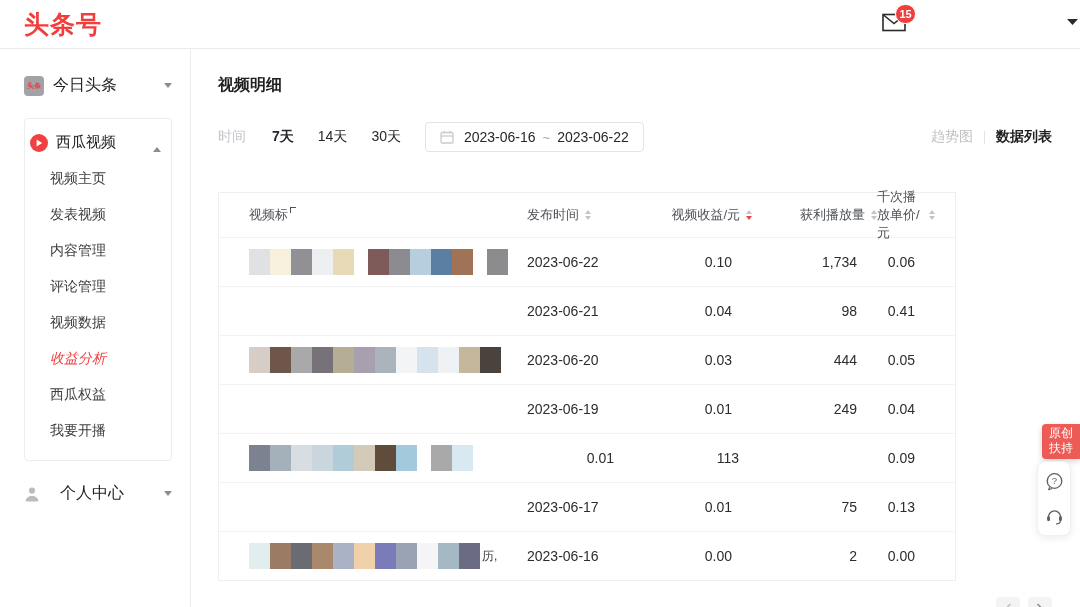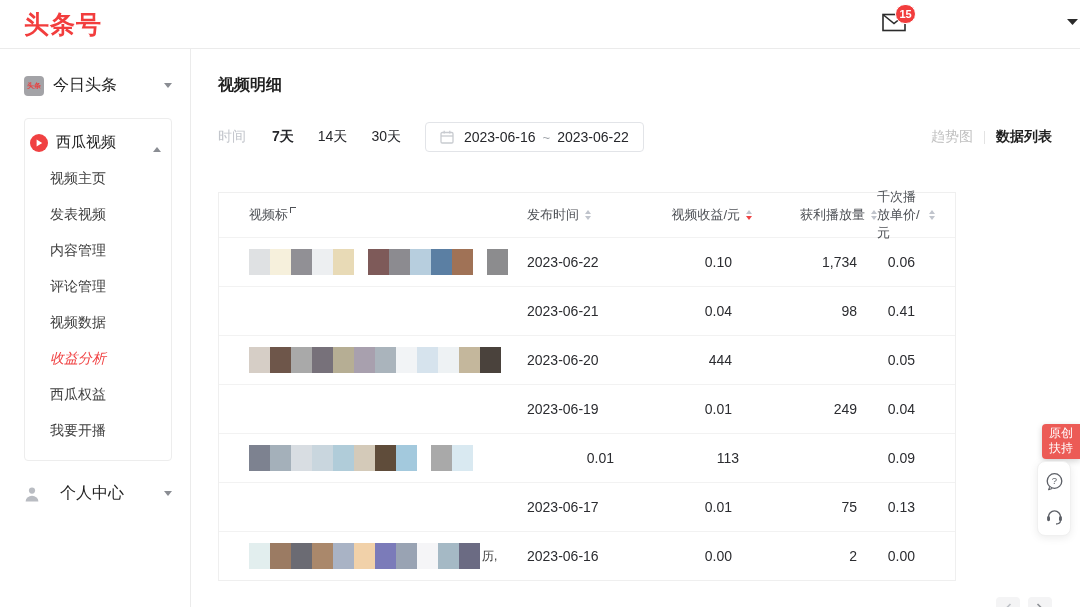--- a/index.html
+++ b/index.html
@@ -263,20 +263,21 @@
                   <span class="mblock" style="background: rgb(168, 160, 174);"></span>
                   <span class="mblock" style="background: rgb(170, 180, 188);"></span>
                   <span class="mblock" style="background: rgb(242, 244, 246);"></span>
                   <span class="mblock" style="background: rgb(214, 227, 237);"></span>
                   <span class="mblock" style="background: rgb(238, 242, 244);"></span>
                   <span class="mblock" style="background: rgb(196, 183, 156);"></span>
                   <span class="mblock" style="background: rgb(74, 66, 60);"></span>
                 </span>
               </div>
               <div class="cell c-date">2023-06-20</div>
+              <div class="cell c-rev">0.03</div>
               <div class="cell c-plays">444</div>
               <div class="cell c-cpm">0.05</div>
             </div>
             <div class="trow">
               <div class="cell c-title"></div>
               <div class="cell c-date">2023-06-19</div>
               <div class="cell c-rev">0.01</div>
               <div class="cell c-plays">249</div>
               <div class="cell c-cpm">0.04</div>
             </div>

